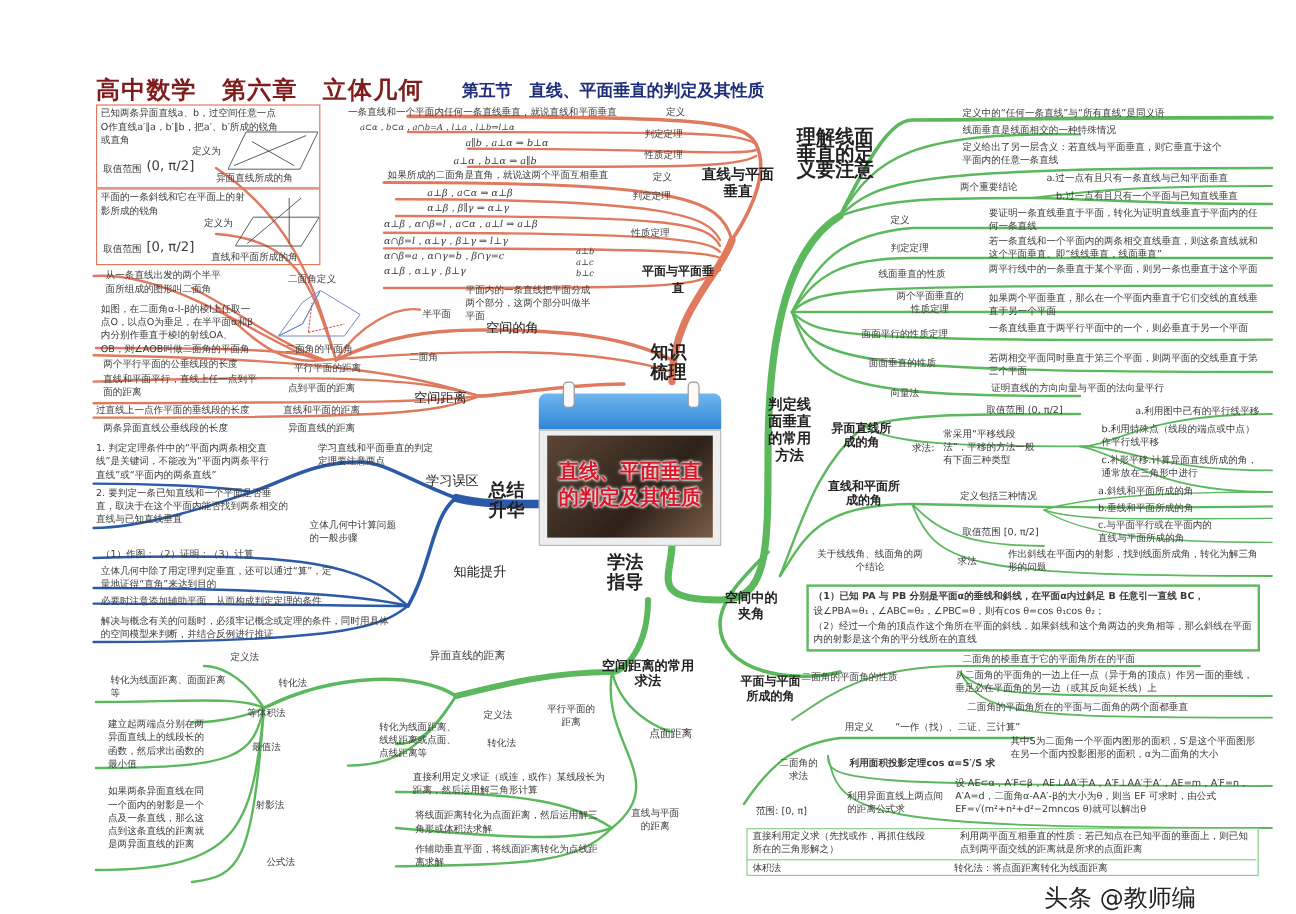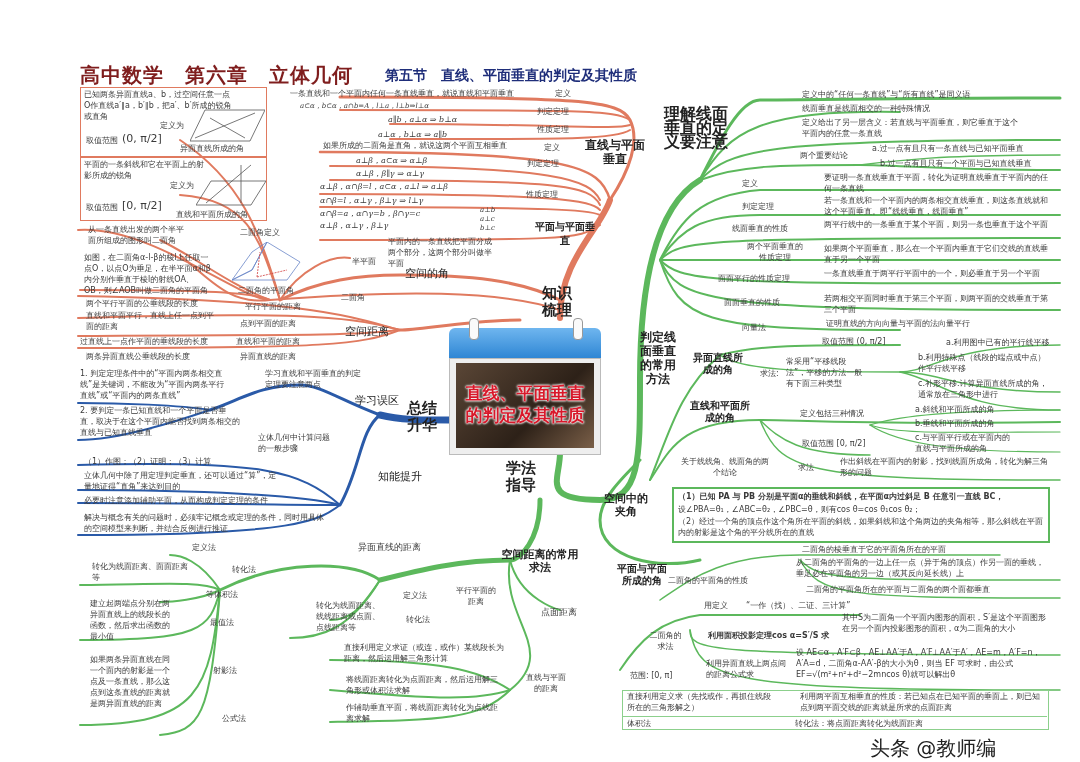--- a/index.html
+++ b/index.html
@@ -260,21 +260,21 @@
 <div class="t tw" style="left:680px;top:456px;width:90px;text-align:center;">关于线线角、线面角的两个结论</div>
 
 <div class="box-g" style="left:672px;top:487px;width:374px;height:52px;"></div>
 <div class="t" style="left:678px;top:491px;font-weight:bold;">（1）已知 PA 与 PB 分别是平面α的垂线和斜线，在平面α内过斜足 B 任意引一直线 BC，</div>
 <div class="t" style="left:678px;top:504px;">设∠PBA=θ₁，∠ABC=θ₂，∠PBC=θ，则有cos θ=cos θ₁cos θ₂；</div>
 <div class="t tw" style="left:678px;top:516px;width:366px;">（2）经过一个角的顶点作这个角所在平面的斜线，如果斜线和这个角两边的夹角相等，那么斜线在平面内的射影是这个角的平分线所在的直线</div>
 <div class="branch" style="left:604px;top:492px;width:44px;font-size:11px;line-height:13px;">空间中的夹角</div>
 
 <div class="t" style="left:802px;top:544px;">二面角的棱垂直于它的平面角所在的平面</div>
 <div class="branch" style="left:614px;top:563px;width:56px;font-size:10px;line-height:12px;">平面与平面所成的角</div>
-<div class="t" style="left:668px;top:559px;margin-top:16px;">二面角的平面角的性质</div>
+<div class="t" style="left:668px;top:559px;">二面角的平面角的性质</div>
 <div class="t tw" style="left:796px;top:557px;width:248px;">从二面角的平面角的一边上任一点（异于角的顶点）作另一面的垂线，垂足必在平面角的另一边（或其反向延长线）上</div>
 <div class="t" style="left:806px;top:584px;">二面角的平面角所在的平面与二面角的两个面都垂直</div>
 
 <div class="t" style="left:704px;top:600px;">用定义</div>
 <div class="t" style="left:746px;top:600px;">“一作（找）、二证、三计算”</div>
 <div class="t" style="left:708px;top:630px;font-weight:bold;">利用面积投影定理cos α=S′/S 求</div>
 <div class="t tw" style="left:842px;top:612px;width:205px;">其中S为二面角一个平面内图形的面积，S′是这个平面图形在另一个面内投影图形的面积，α为二面角的大小</div>
 <div class="t tw" style="left:648px;top:630px;width:35px;text-align:center;">二面角的求法</div>
 <div class="t tw" style="left:706px;top:658px;width:80px;">利用异面直线上两点间的距离公式求</div>
 <div class="t tw" style="left:796px;top:647px;width:250px;">设 AE⊂α，A′F⊂β，AE⊥AA′于A，A′F⊥AA′于A′，AE=m，A′F=n，A′A=d，二面角α-AA′-β的大小为θ，则当 EF 可求时，由公式 EF=√(m²+n²+d²−2mncos θ)就可以解出θ</div>

